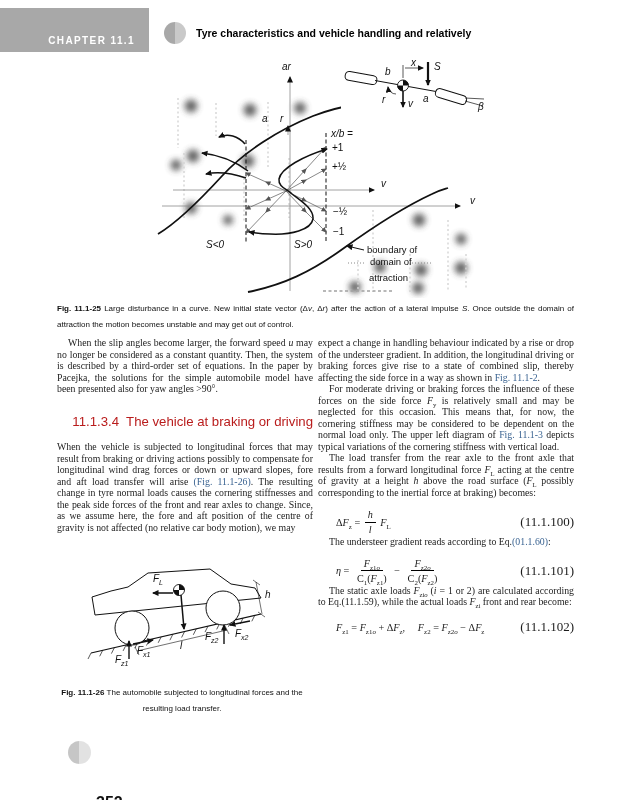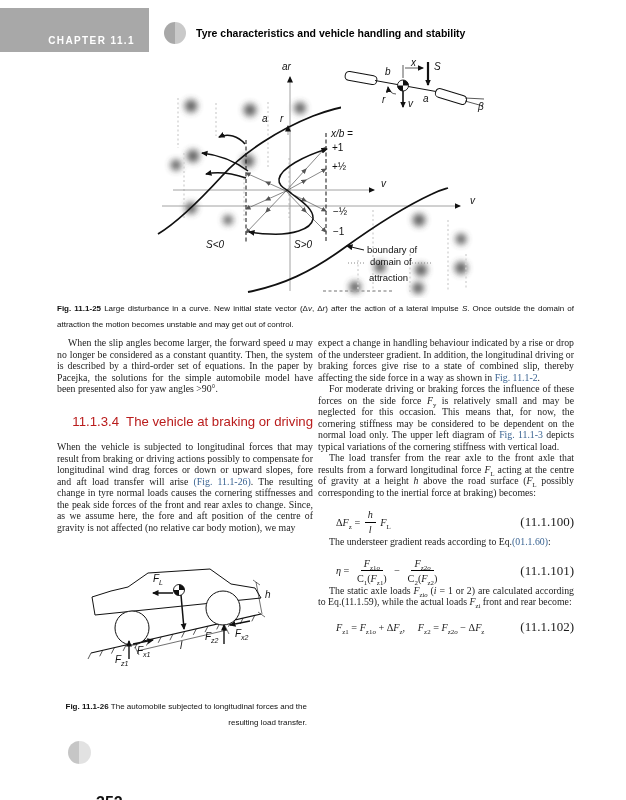--- a/index.html
+++ b/index.html
@@ -23,21 +23,21 @@
   .lk{color:#3a6391;}
   
   .col{position:absolute;top:337px;width:256px;font-size:9.8px;line-height:11.5px;text-align:justify;}
   .col-left{left:57px;}
   .col-right{left:318px;}
   .col p{margin:0;}
   .indent{text-indent:11px;}
   h2.section{font-family:"Liberation Sans",sans-serif;font-weight:400;font-size:13.2px;color:#b91c1c;
       margin:21px 0 14px 0;text-align:right;white-space:nowrap;}
   .fig2{display:block;margin:34px 0 2px 8px;}
-  .caption2{width:250px;margin-top:16px;text-align:right;}
+  .caption2{width:250px;margin-top:2px;text-align:center;}
   sub{font-size:0.68em;line-height:0;}
   
   .eq{position:relative;font-size:10.2px;text-align:left;}
   .eq .math{display:inline-flex;align-items:center;margin-left:18px;line-height:13px;}
   .eq .eqnum{position:absolute;right:0;top:50%;transform:translateY(-50%);font-size:13px;}
   .frac{display:inline-flex;flex-direction:column;align-items:center;margin:0 2px;}
   .frac .num{display:block;padding:0 3px 0.5px 3px;border-bottom:0.8px solid #000;}
   .frac .den{display:block;padding:0.5px 3px 0 3px;}
   .eq100{margin:10px 0 0 0;}
   .eq101{margin:9px 0 0 0;}
@@ -55,21 +55,21 @@
 </style>
 </head>
 <body>
 
 <div class="page">
 
   <div class="chapter-block">
     <span class="chapter-label">CHAPTER 11.1</span>
   </div>
   <div class="header-circle"></div>
-  <div class="header-title">Tyre characteristics and vehicle handling and stability</div>
+  <div class="header-title">Tyre characteristics and vehicle handling and relatively</div>
 
   <svg class="fig1" width="340" height="240" viewBox="0 0 340 240">
     <defs>
       <marker id="ahB" markerWidth="7" markerHeight="7" refX="5.5" refY="3" orient="auto" markerUnits="userSpaceOnUse">
         <path d="M0,0 L6.5,3 L0,6 Z" fill="#111"></path>
       </marker>
       <marker id="ahBs" markerWidth="7" markerHeight="7" refX="5.5" refY="3" orient="auto-start-reverse" markerUnits="userSpaceOnUse">
         <path d="M0,0 L6.5,3 L0,6 Z" fill="#111"></path>
       </marker>
       <marker id="ahG" markerWidth="6" markerHeight="6" refX="4.5" refY="2.5" orient="auto" markerUnits="userSpaceOnUse">

